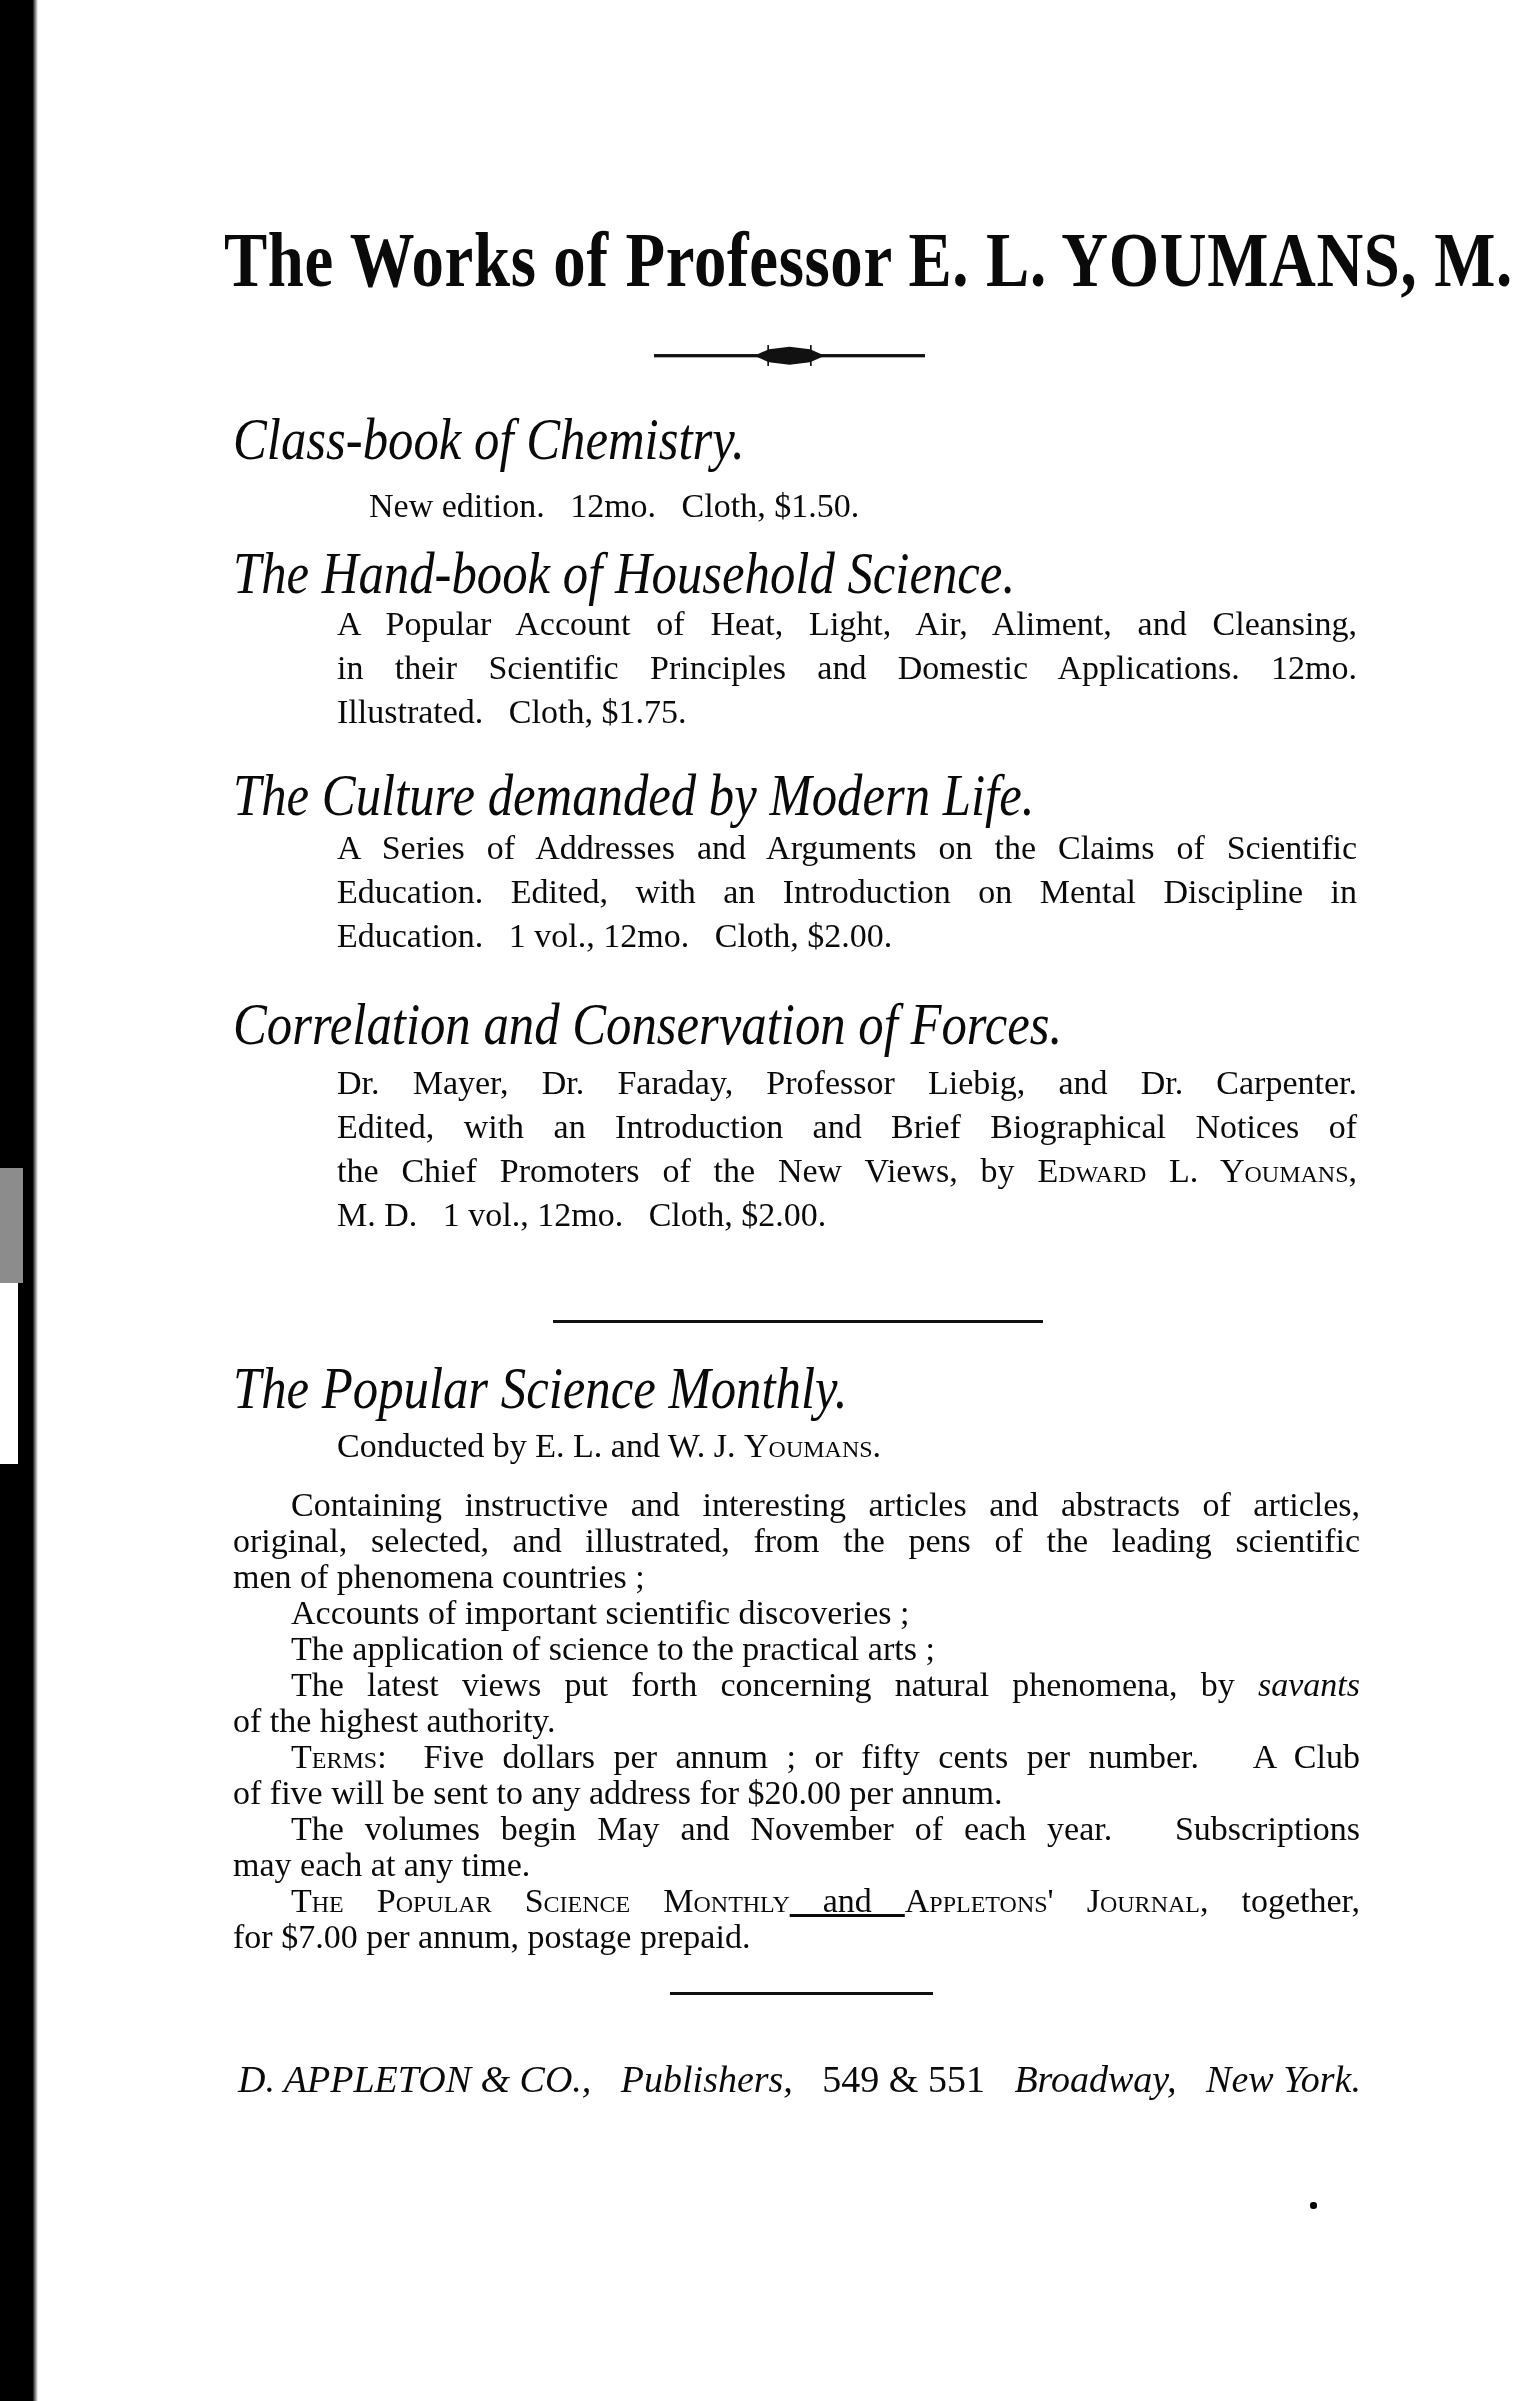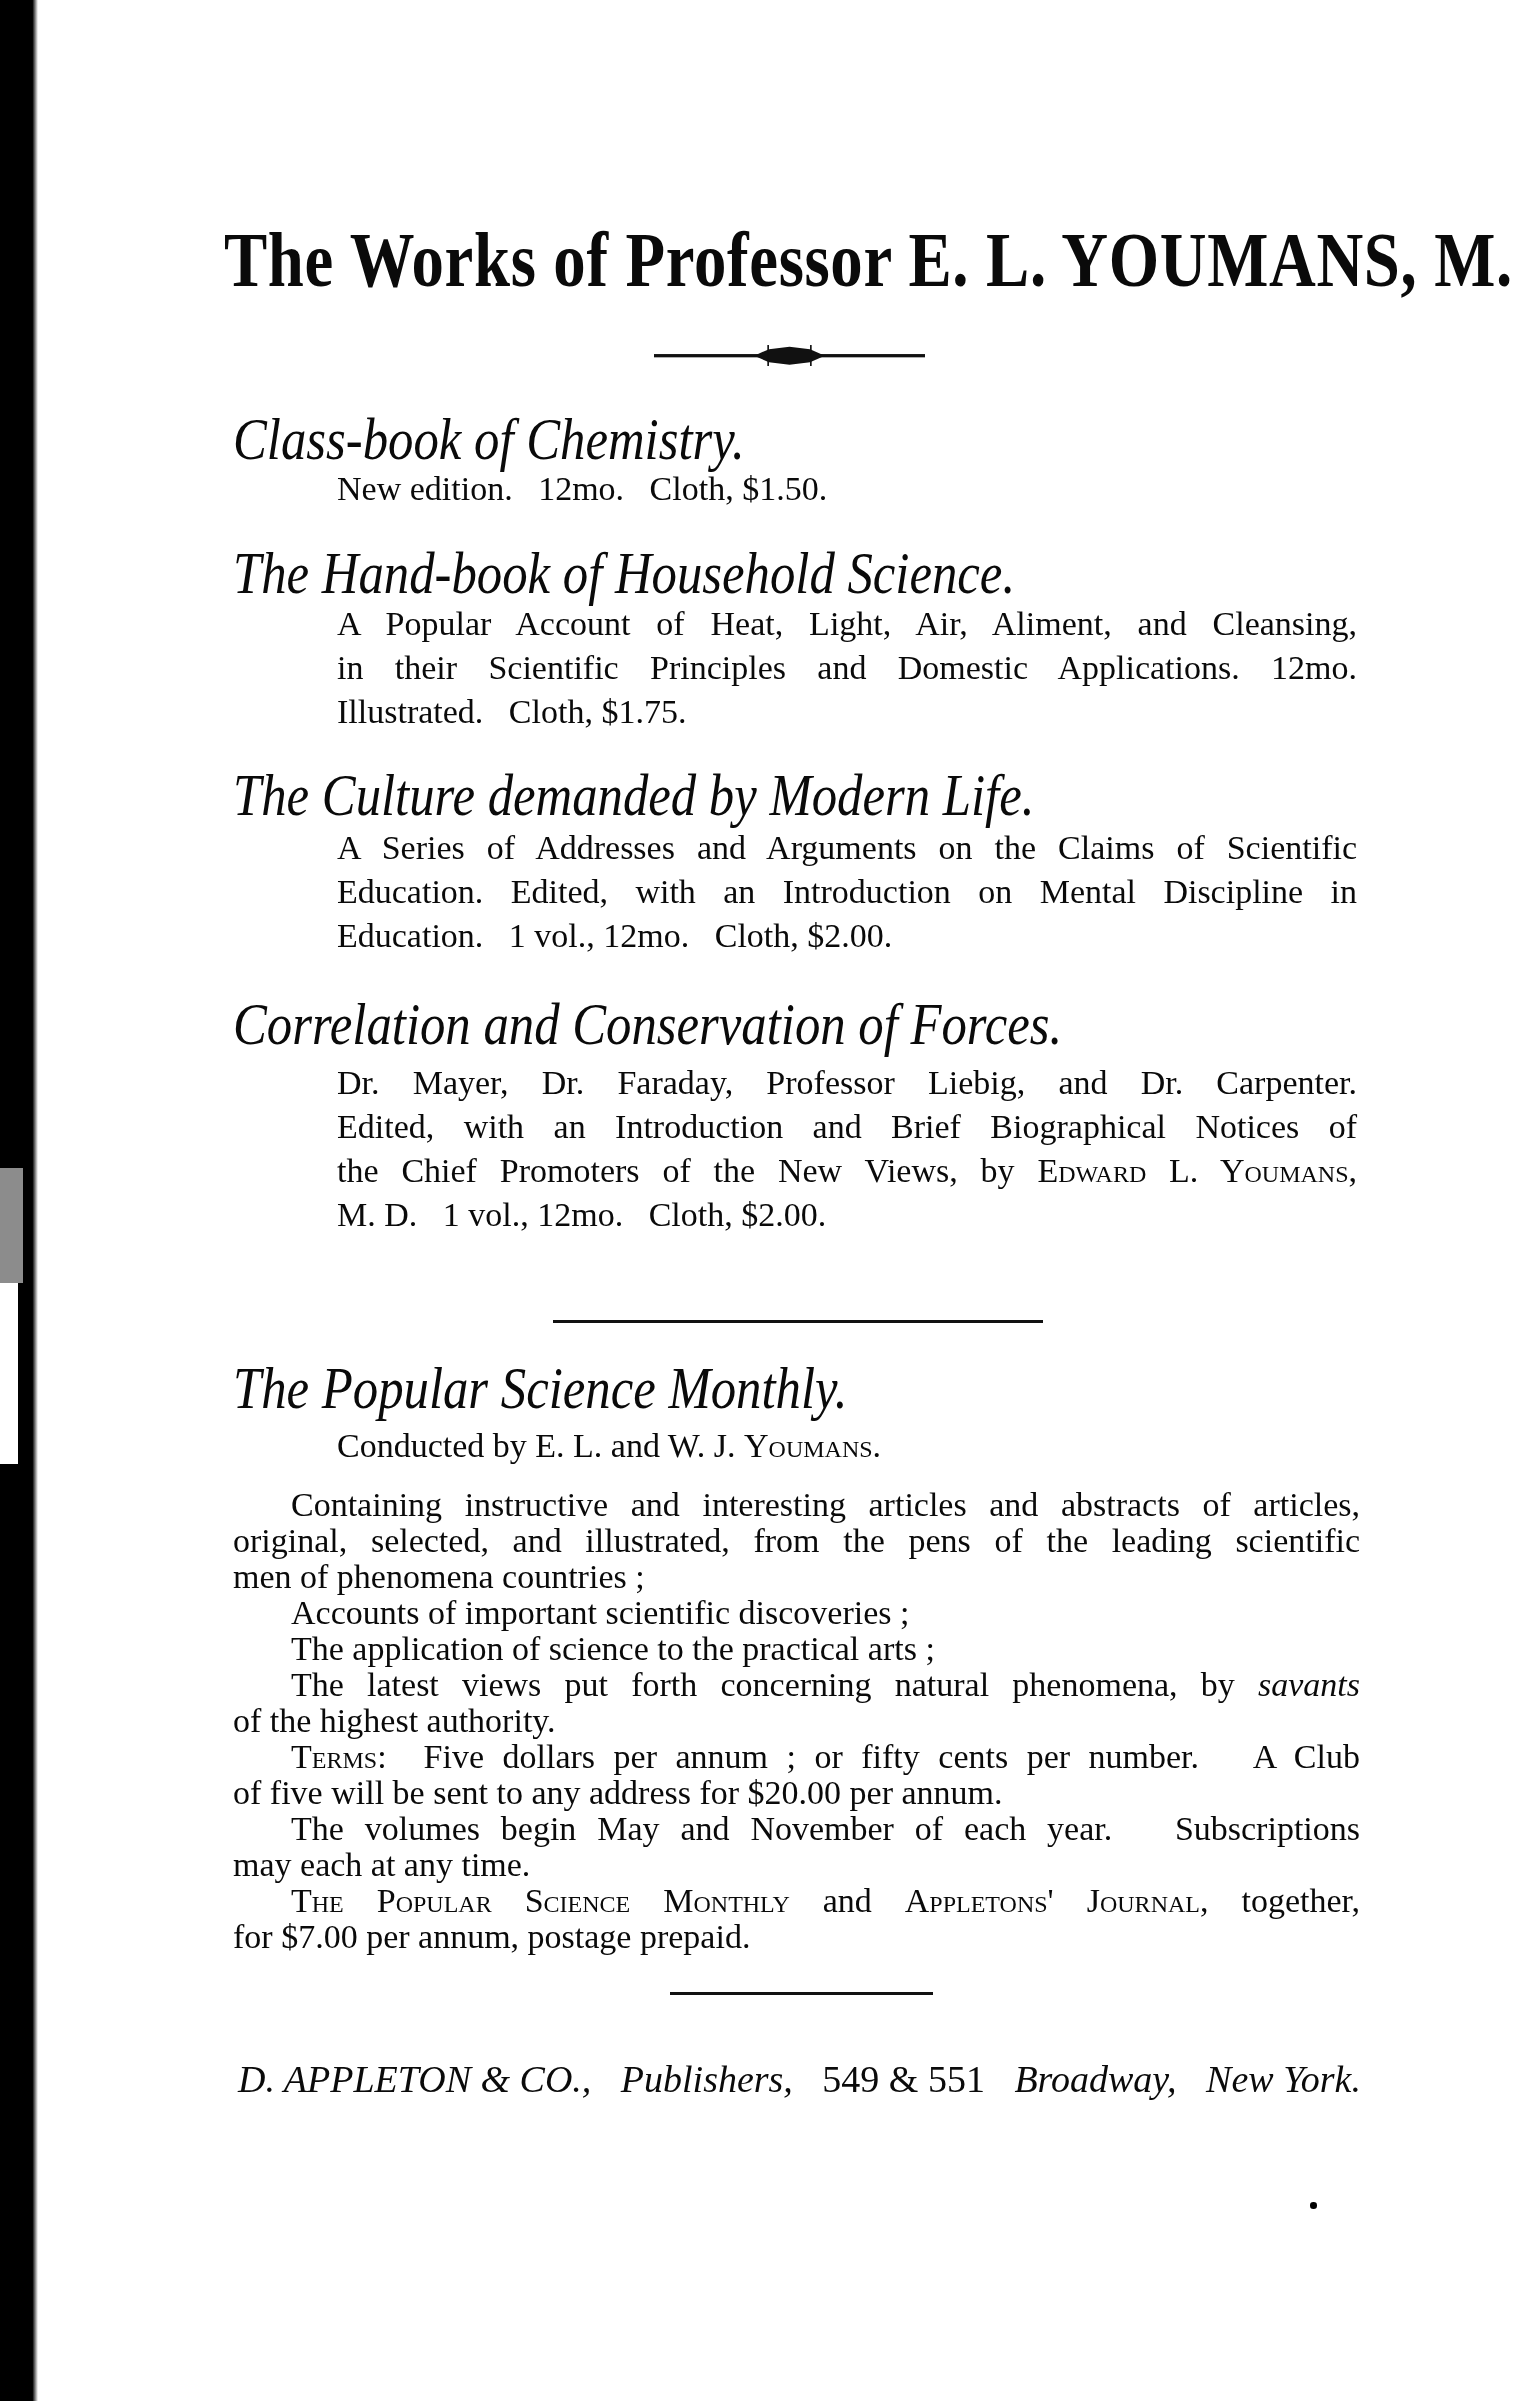--- a/index.html
+++ b/index.html
@@ -154,21 +154,21 @@
   </h1>
 
   <svg class="ornament" viewBox="0 0 330 26">
     <rect x="0" y="11" width="330" height="4" fill="#111"></rect>
     <polygon points="122,13 140,5 165,2 190,5 208,13 190,21 165,24 140,21" fill="#111"></polygon>
     <rect x="138" y="0" width="2" height="26" fill="#111"></rect>
     <rect x="190" y="0" width="2" height="26" fill="#111"></rect>
   </svg>
 
   <h2 class="entry-title" style="top:410px;">Class-book of Chemistry.</h2>
-  <div class="entry-desc" style="top:467px;">
+  <div class="entry-desc" style="top:484px;margin-left:32px;">
     <span class="line last" style="white-space:pre;">New edition.   12mo.   Cloth, $1.50.</span>
   </div>
 
   <h2 class="entry-title" style="top:544px;">The Hand-book of Household Science.</h2>
   <div class="entry-desc" style="top:602px;">
     <span class="line">A Popular Account of Heat, Light, Air, Aliment, and Cleansing,</span>
     <span class="line">in their Scientific Principles and Domestic Applications.  12mo.</span>
     <span class="line last" style="white-space:pre;">Illustrated.   Cloth, $1.75.</span>
   </div>
 
@@ -200,21 +200,21 @@
     <span class="line">original, selected, and illustrated, from the pens of the leading scientific</span>
     <span class="line last">men of phenomena countries ;</span>
     <span class="line indent last">Accounts of important scientific discoveries ;</span>
     <span class="line indent last">The application of science to the practical arts ;</span>
     <span class="line indent"><span>The latest views put forth concerning natural phenomena, by</span> <i>savants</i></span>
     <span class="line last">of the highest authority.</span>
     <span class="line indent" style="white-space:pre;"><span class="sc">Terms</span><span>:  Five dollars per annum ; or fifty cents per number.   A Club</span></span>
     <span class="line last">of five will be sent to any address for $20.00 per annum.</span>
     <span class="line indent" style="white-space:pre;">The volumes begin May and November of each year.   Subscriptions</span>
     <span class="line last">may each at any time.</span>
-    <span class="line indent"><span class="sc">The Popular Science Monthly</span><span style="white-space:pre;"> and </span><span class="sc">Appletons' Journal</span><span>, together,</span></span>
+    <span class="line indent"><span class="sc">The Popular Science Monthly</span><span style="white-space:pre;text-decoration:underline;"> and </span><span class="sc">Appletons' Journal</span><span>, together,</span></span>
     <span class="line last">for $7.00 per annum, postage prepaid.</span>
   </div>
 
   <div class="rule" style="top:1992px; left:670px; width:263px; height:2.5px;"></div>
 
   <div class="publisher" style="top:2017px;">
     <i>D. APPLETON &amp; CO.,</i>
     <i>Publishers,</i>
     <span>549 &amp; 551</span>
     <i>Broadway,</i>

